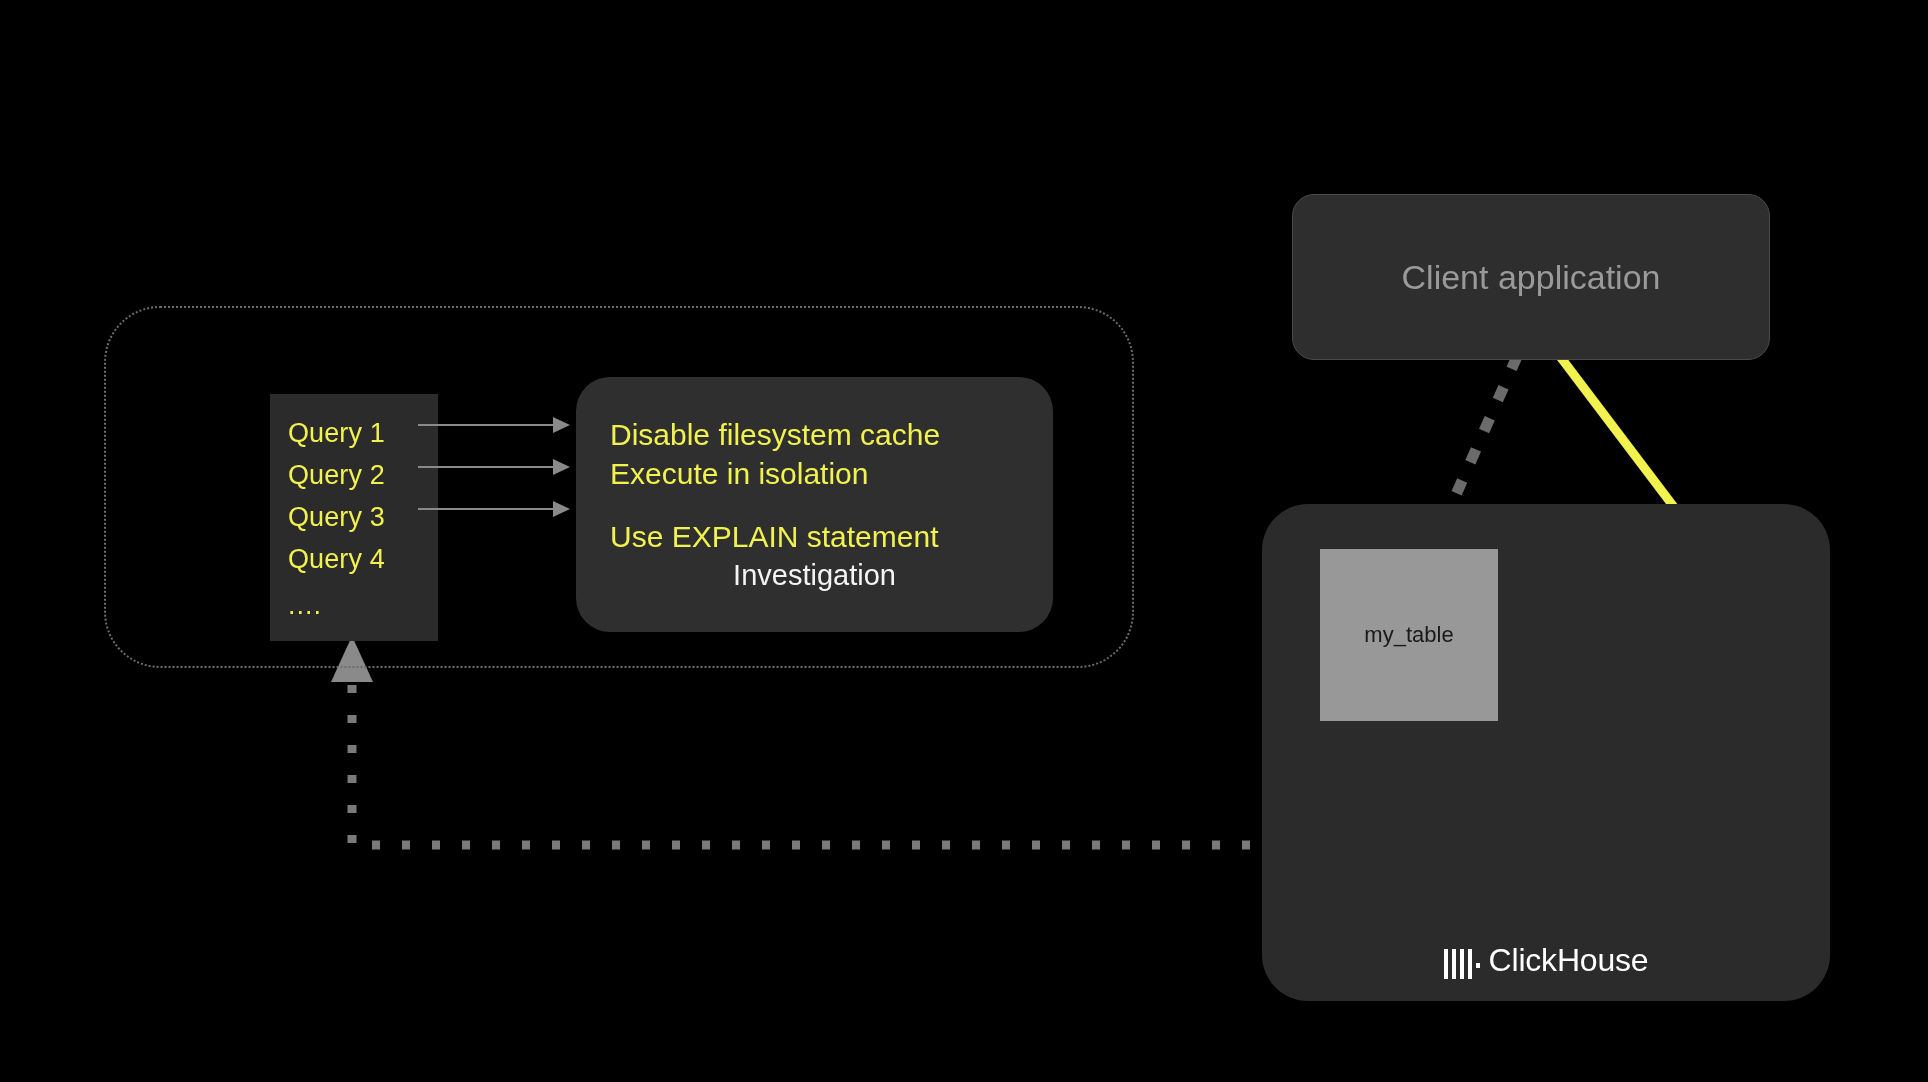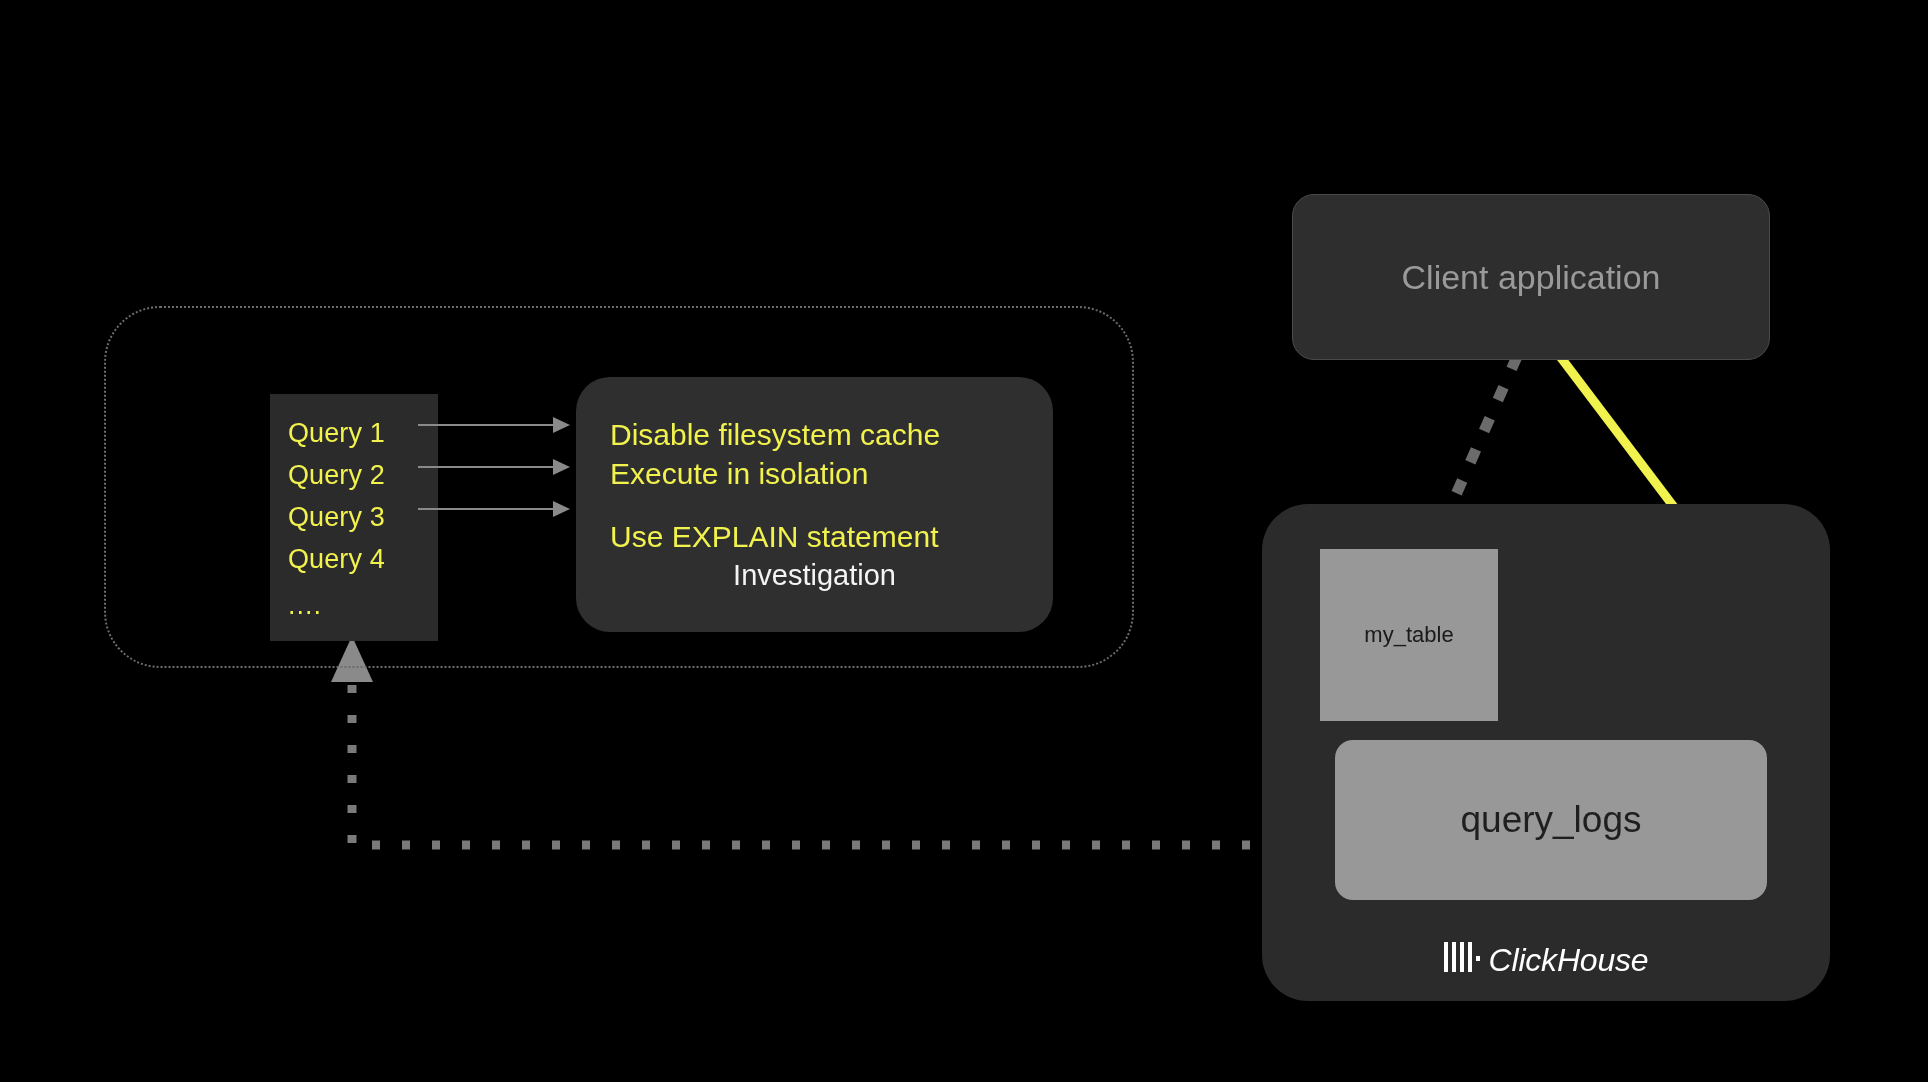--- a/index.html
+++ b/index.html
@@ -170,24 +170,23 @@
     font-size: 37px;
   }
 
   
   .ch-logo {
     position: absolute;
     left: 0;
     right: 0;
     bottom: 22px;
     display: flex;
-    align-items: flex-start;
+    align-items: flex-end;
     justify-content: center;
     gap: 9px;
-    font-style: italic;
   }
   .ch-mark {
     display: flex;
     align-items: flex-end;
     gap: 4px;
     height: 30px;
   }
   .ch-mark i {
     display: block;
     width: 4px;
@@ -263,23 +262,20 @@
     <span class="client-app-label">Client application</span>
   </div>
 
   <div class="ch-panel">
 
     <div id="my-table" class="table-box table-flat">
       <span>my_table</span>
     </div>
 
 
-    <div class="query-logs">
-      <span>query_logs</span>
-    </div>
 
     <div class="ch-logo">
       <span class="ch-mark">
         <i></i>
           <i></i>
           <i></i>
           <i></i>
           <i class="dot"></i>
       </span>
       <span class="ch-word">ClickHouse</span>

